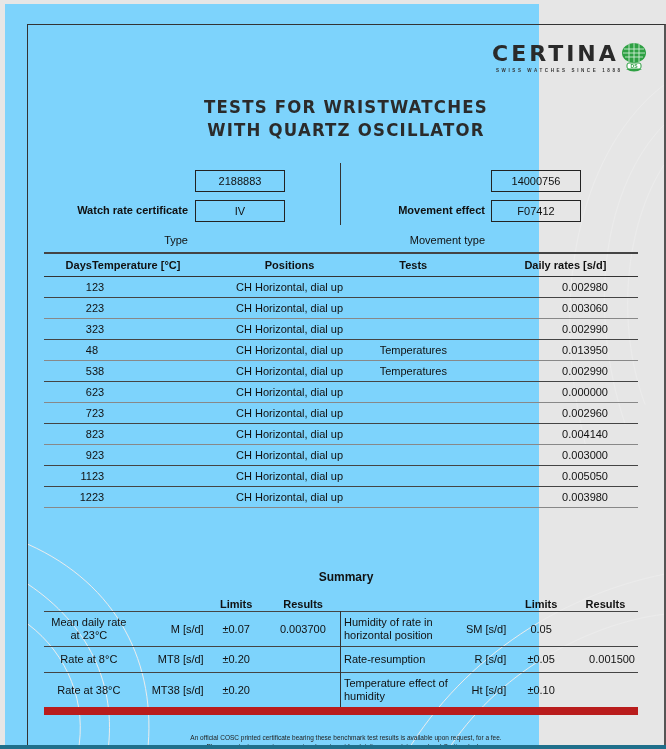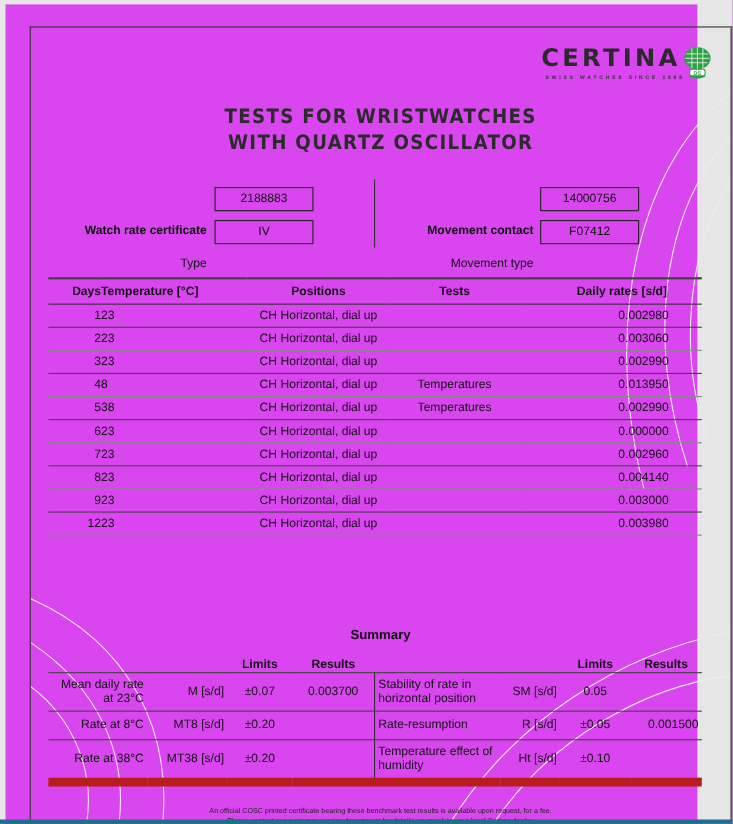--- a/index.html
+++ b/index.html
@@ -2,22 +2,22 @@
 <html><head>
 <meta charset="utf-8">
 <style>
   html, body { margin: 0; padding: 0; }
   body {
     width: 666px; height: 749px; overflow: hidden;
     background: #e6e6e6; position: relative;
     font-family: "Liberation Sans", sans-serif; color: #111;
   }
   .page {
-    position: absolute; left: 5px; top: 4px; width: 629px; height: 745px;
-    background: #d946ef;
+    position: absolute; left: 5px; top: 4px; width: 534px; height: 745px;
+    background: #7dd3fc;
   }
   .frame {
     position: absolute; left: 22px; top: 20px; width: 639px; height: 729px;
     border: 1px solid #333; border-right: 2px solid #555; border-bottom: none;
     box-sizing: border-box; overflow: hidden;
   }
   .watermark { position: absolute; left: 0; top: 0; width: 100%; height: 100%; pointer-events: none; }
   .logo { position: absolute; left: 440px; top: 14px; width: 180px; height: 40px; }
   .logo-word {
     position: absolute; left: 24px; top: 2px; font-family: "DejaVu Sans", sans-serif;
@@ -66,21 +66,21 @@
   .summary {
     position: absolute; left: 16px; top: 572px; width: 594px; font-size: 11px;
   }
   .summary th { font-weight: bold; height: 14px; padding: 0; font-size: 11px; }
   .summary tbody tr { border-top: 1.5px solid #444; }
   .summary tbody tr:last-child { border-bottom: 8px solid #b91c1c; }
   .summary td { padding: 0 3px; line-height: 13px; }
   .summary tr.r1 td { height: 34px; }
   .summary tr.r2 td { height: 25px; }
   .summary tr.r3 td { height: 34px; }
-  .s-name { width: 88px; text-align: right; }
+  .s-name { width: 88px; text-align: center; }
   .s-sym { width: 70px; text-align: right; }
   .s-lim { width: 55px; text-align: center; }
   .s-res { width: 70px; text-align: center; }
   .s-name2 { width: 112px; text-align: left; border-left: 1px solid #333; }
   .s-sym2 { width: 50px; text-align: right; }
   .s-lim2 { width: 60px; text-align: center; }
   .s-res2 { width: 60px; text-align: right; }
 
   .footer {
     position: absolute; left: 0; width: 100%; top: 708px; text-align: center;
@@ -127,21 +127,21 @@
       <div>WITH QUARTZ OSCILLATOR</div>
     </div>
 
     <div class="field-label" style="left:40px; top:151px; width:120px;">Watch rate certificate</div>
     <div class="field-box" style="left:167px; top:145px;">2188883</div>
     <div class="field-label light" style="left:40px; top:181px; width:120px;">Type</div>
     <div class="field-box" style="left:167px; top:175px;">IV</div>
 
     <div class="vdivider"></div>
 
-    <div class="field-label" style="left:330px; top:151px; width:127px;">Movement contact</div>
+    <div class="field-label" style="left:330px; top:151px; width:127px;">Movement effect</div>
     <div class="field-box" style="left:463px; top:145px;">14000756</div>
     <div class="field-label light" style="left:330px; top:181px; width:127px;">Movement type</div>
     <div class="field-box" style="left:463px; top:175px;">F07412</div>
 
     <table class="rates">
       <thead>
         <tr>
           <th class="c-day">Days</th>
           <th class="c-temp">Temperature [°C]</th>
           <th class="c-pos">Positions</th>
@@ -205,20 +205,27 @@
             <td class="c-pos">CH Horizontal, dial up</td>
             <td class="c-test"></td>
             <td class="c-rate">0.004140</td>
           </tr>
           <tr class="odd">
             <td class="c-day">9</td>
             <td class="c-temp">23</td>
             <td class="c-pos">CH Horizontal, dial up</td>
             <td class="c-test"></td>
             <td class="c-rate">0.003000</td>
+          </tr>
+          <tr class="odd">
+            <td class="c-day">11</td>
+            <td class="c-temp">23</td>
+            <td class="c-pos">CH Horizontal, dial up</td>
+            <td class="c-test"></td>
+            <td class="c-rate">0.005050</td>
           </tr>
           <tr class="even">
             <td class="c-day">12</td>
             <td class="c-temp">23</td>
             <td class="c-pos">CH Horizontal, dial up</td>
             <td class="c-test"></td>
             <td class="c-rate">0.003980</td>
           </tr>
         </tbody>
     </table>
@@ -237,21 +244,21 @@
           <th class="s-lim2">Limits</th>
           <th class="s-res2" style="text-align:center">Results</th>
         </tr>
       </thead>
       <tbody id="summary-body">
           <tr class="r1">
             <td class="s-name">Mean daily rate at 23°C</td>
             <td class="s-sym">M [s/d]</td>
             <td class="s-lim">±0.07</td>
             <td class="s-res">0.003700</td>
-            <td class="s-name2">Stability of rate in horizontal position</td>
+            <td class="s-name2">Humidity of rate in horizontal position</td>
             <td class="s-sym2">SM [s/d]</td>
             <td class="s-lim2">0.05</td>
             <td class="s-res2"></td>
           </tr>
           <tr class="r2">
             <td class="s-name">Rate at 8°C</td>
             <td class="s-sym">MT8 [s/d]</td>
             <td class="s-lim">±0.20</td>
             <td class="s-res"></td>
             <td class="s-name2">Rate-resumption</td>

